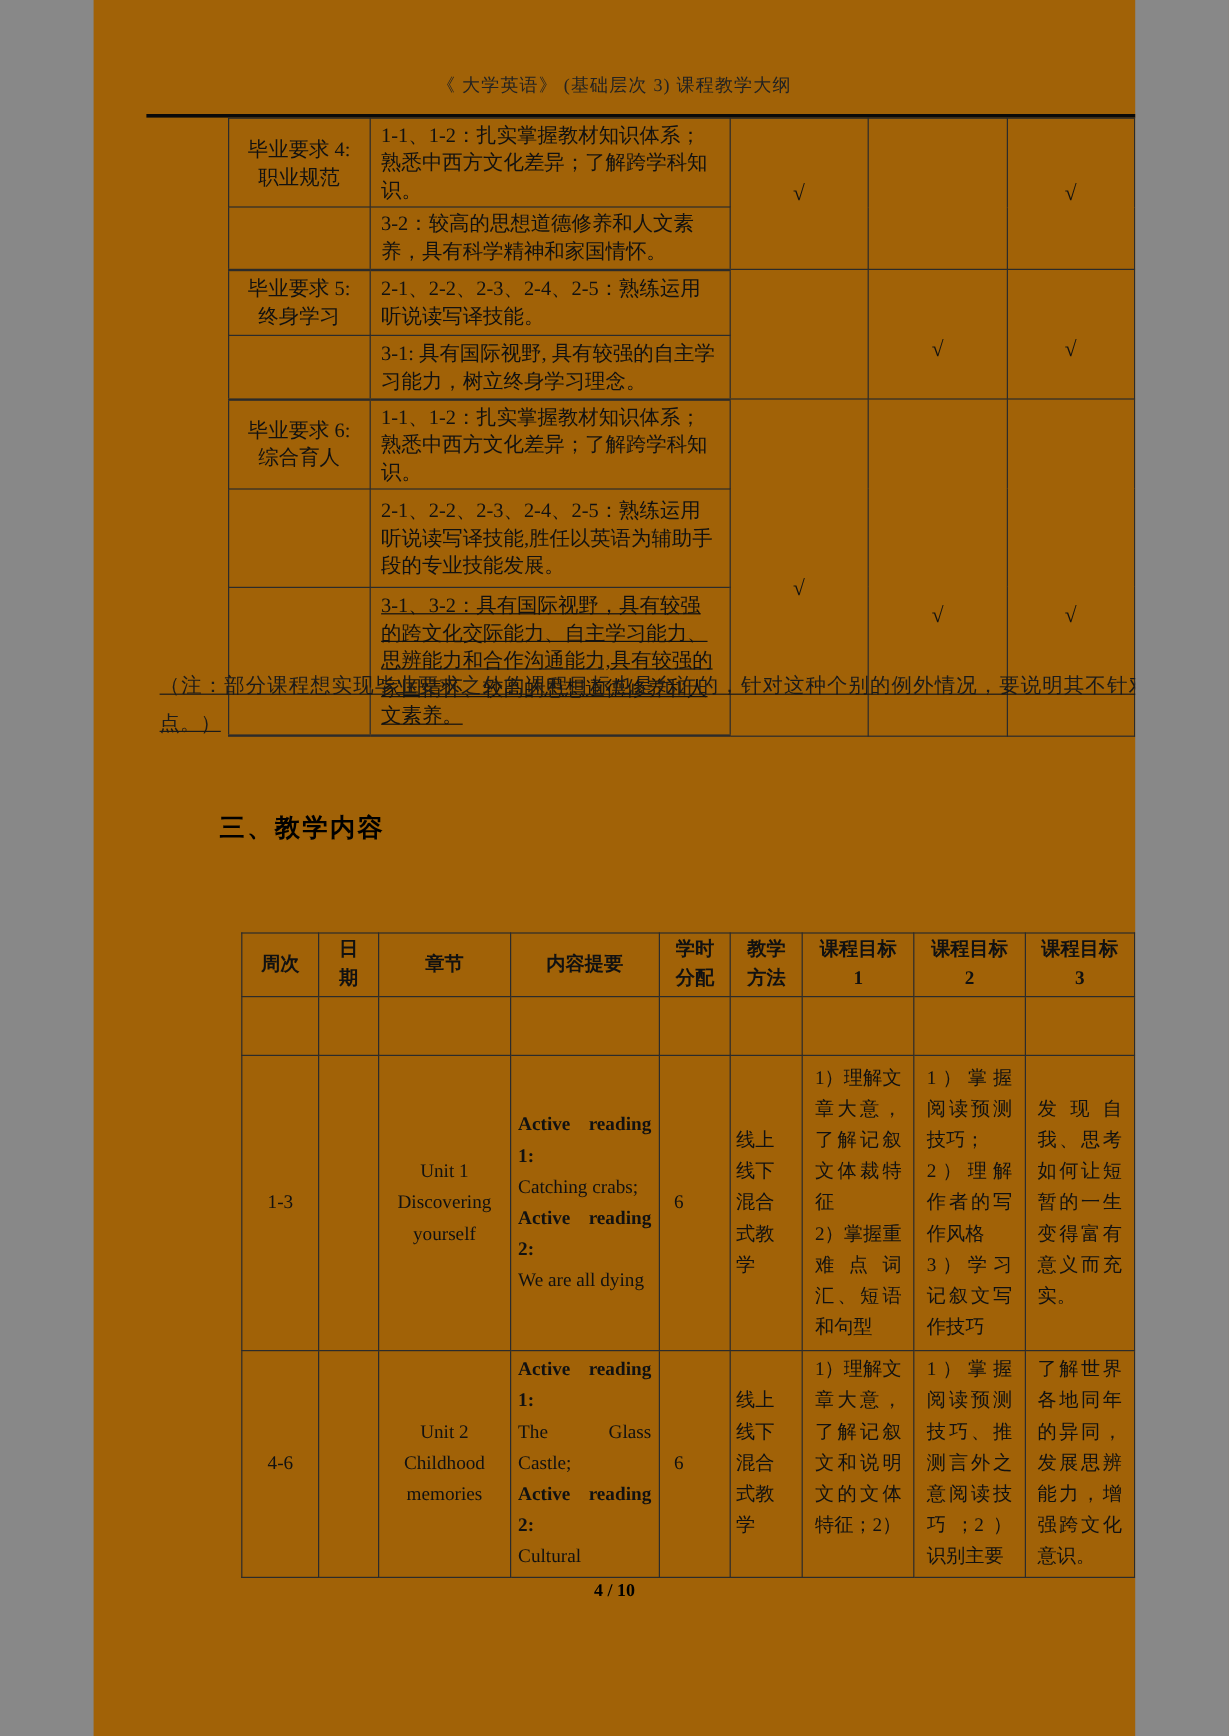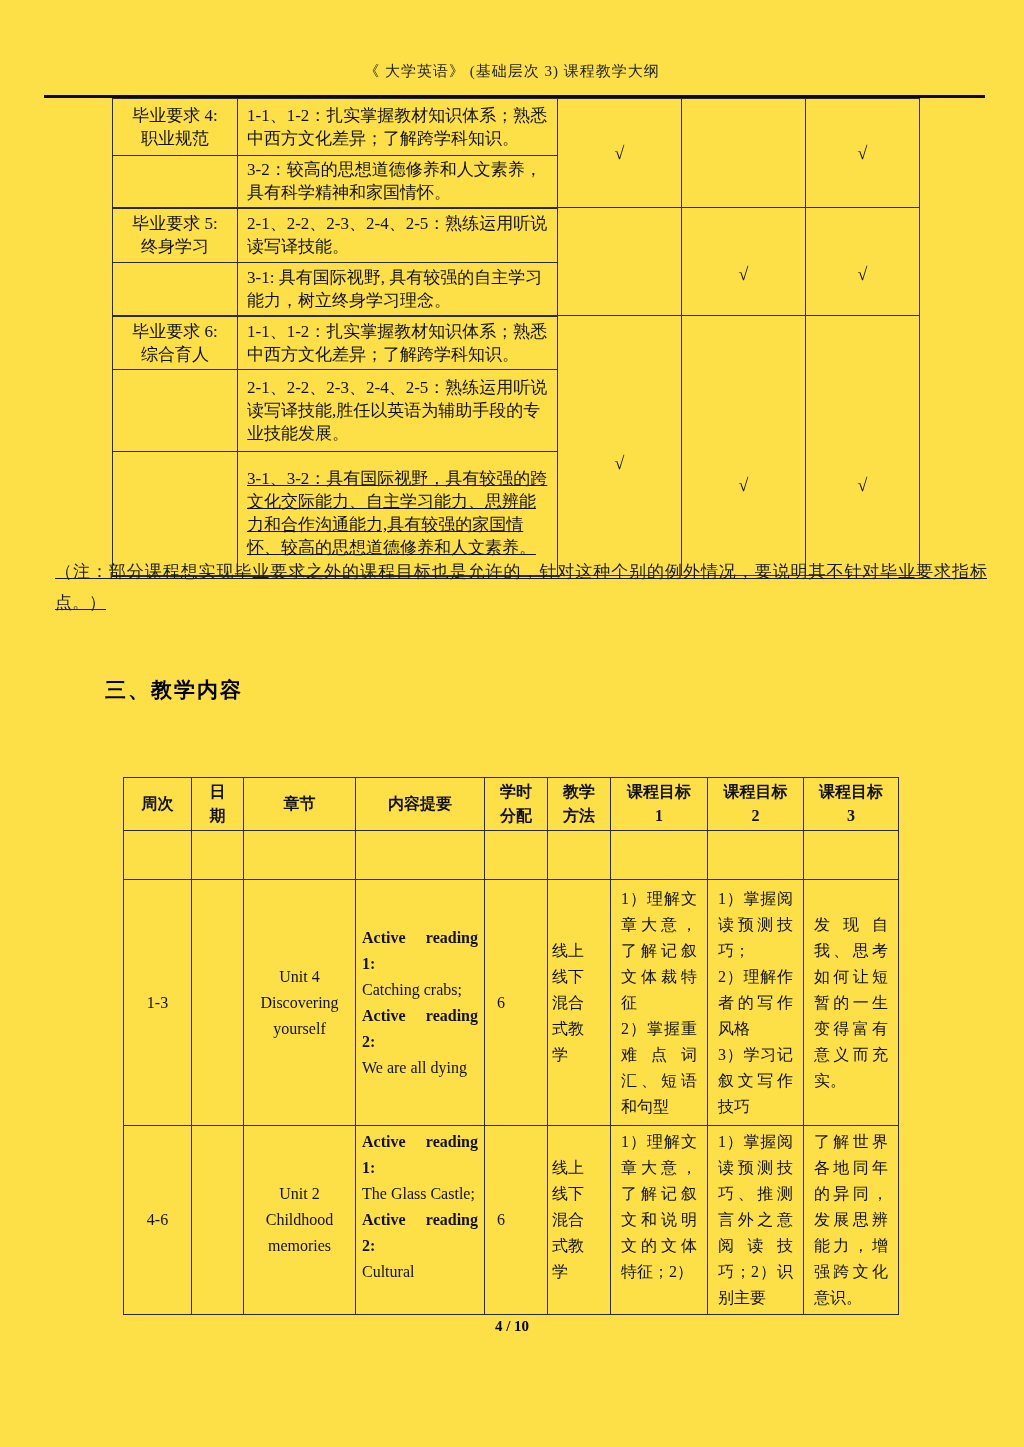--- a/index.html
+++ b/index.html
@@ -1,19 +1,19 @@
 <!DOCTYPE html>
 <html><head>
 <meta charset="utf-8">
 <style>
   html,body { margin:0; padding:0; background:#888; }
   .page {
     position: relative;
-    width: 1024px; height: 1447px;
-    background: #fde047;
+    width: 868px; height: 1447px;
+    background: #a16207;
     margin: 0 auto;
     font-family: "Liberation Serif", "DejaVu Serif", serif;
     color: #111;
     overflow: hidden;
   }
   .doc-header {
     position: absolute; top: 62px; left: 0; width: 100%;
     text-align: center; font-size: 15px; letter-spacing: 1px; color:#222;
   }
   .header-rule {
@@ -192,21 +192,21 @@
           <td></td>
       <td></td>
           <td></td>
       <td></td>
           <td></td>
       <td></td>
     </tr>
     <tr class="trow1">
       <td class="c-week">1-3</td>
       <td class="c-week"></td>
-      <td class="c-chap">Unit 4
+      <td class="c-chap">Unit 1
 Discovering
 yourself</td>
       <td class="c-sum">
         <span class="b">Active reading 1:</span>
             <span>Catching crabs;</span>
             <span class="b">Active reading 2:</span>
             <span>We are all dying</span>
       </td>
       <td class="c-hours">6</td>
       <td class="c-meth">线上

